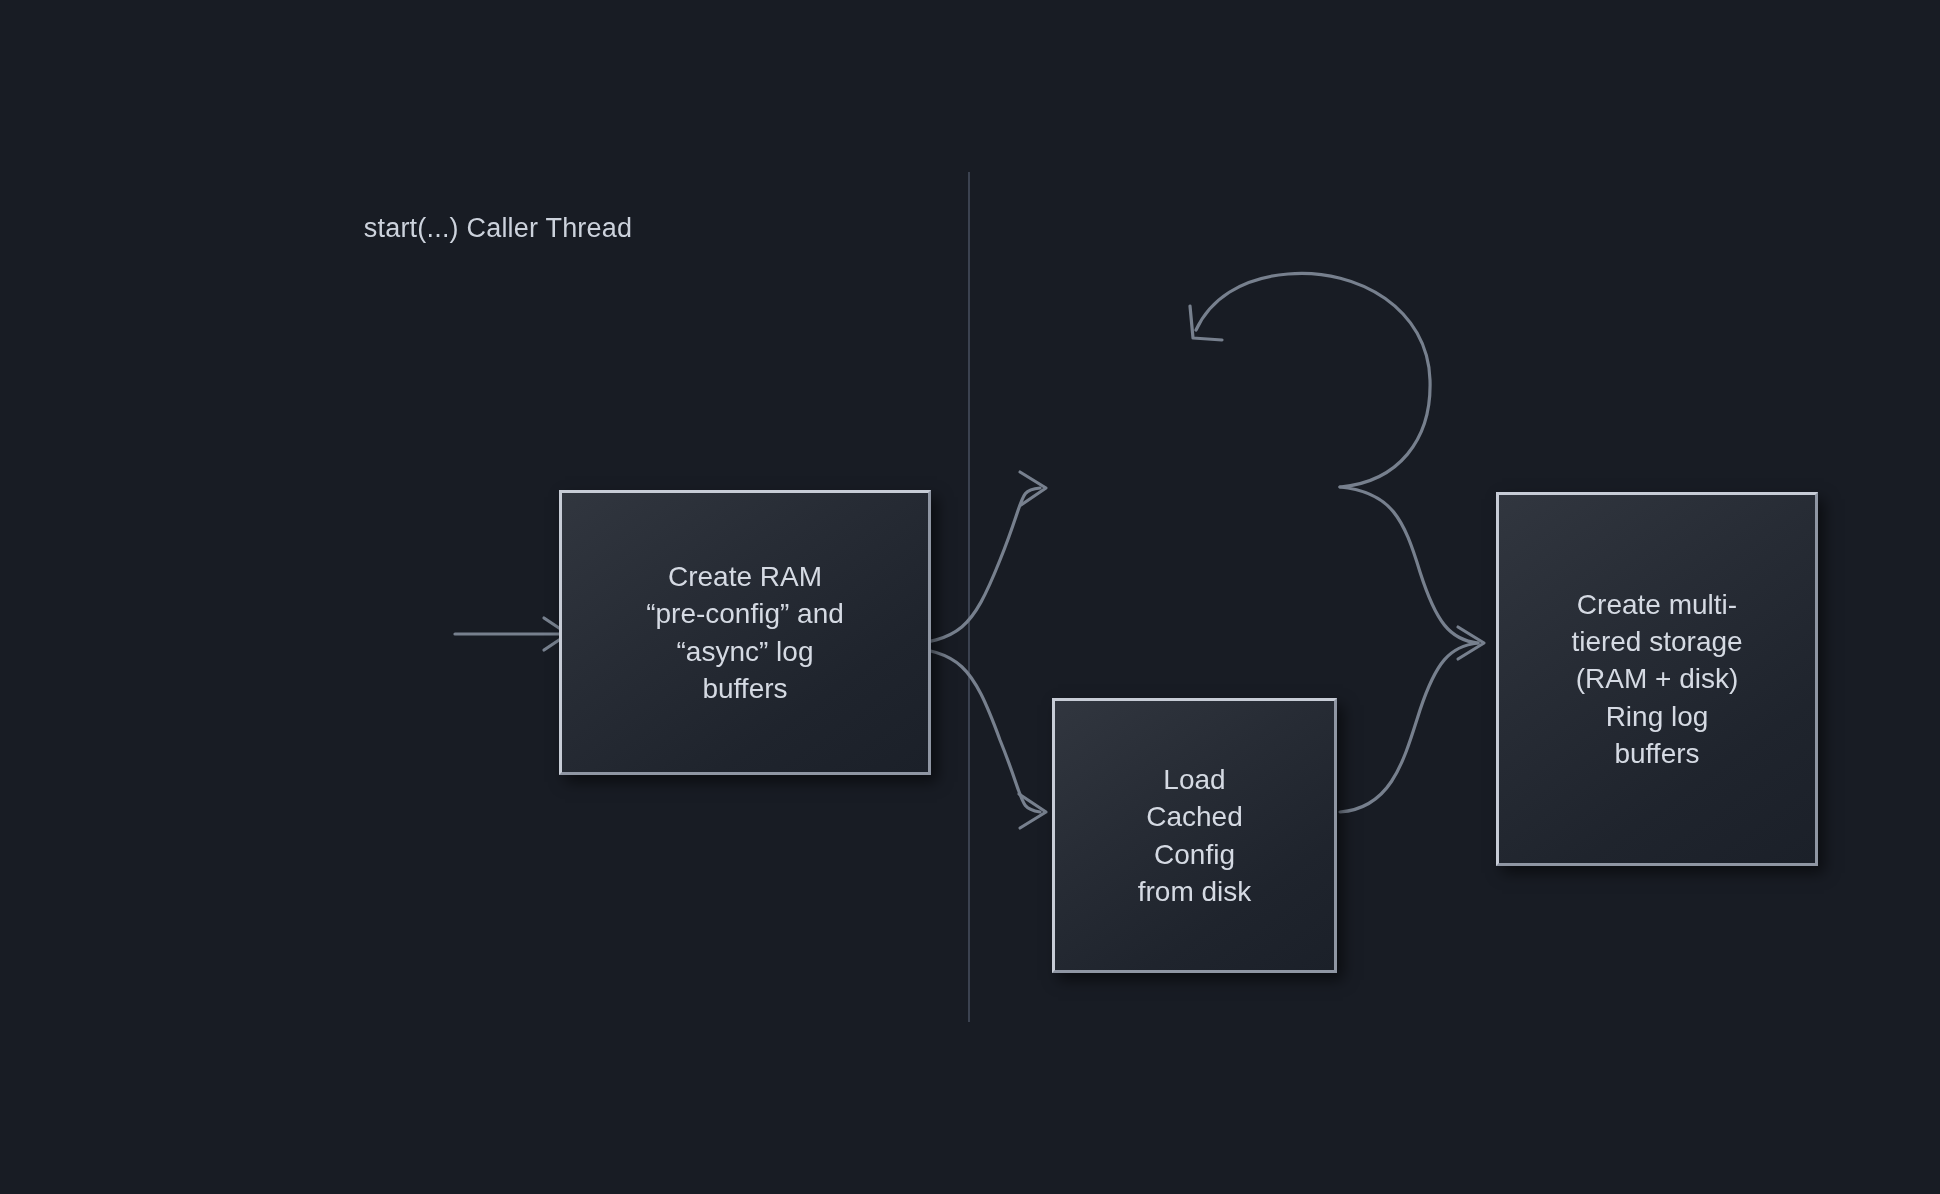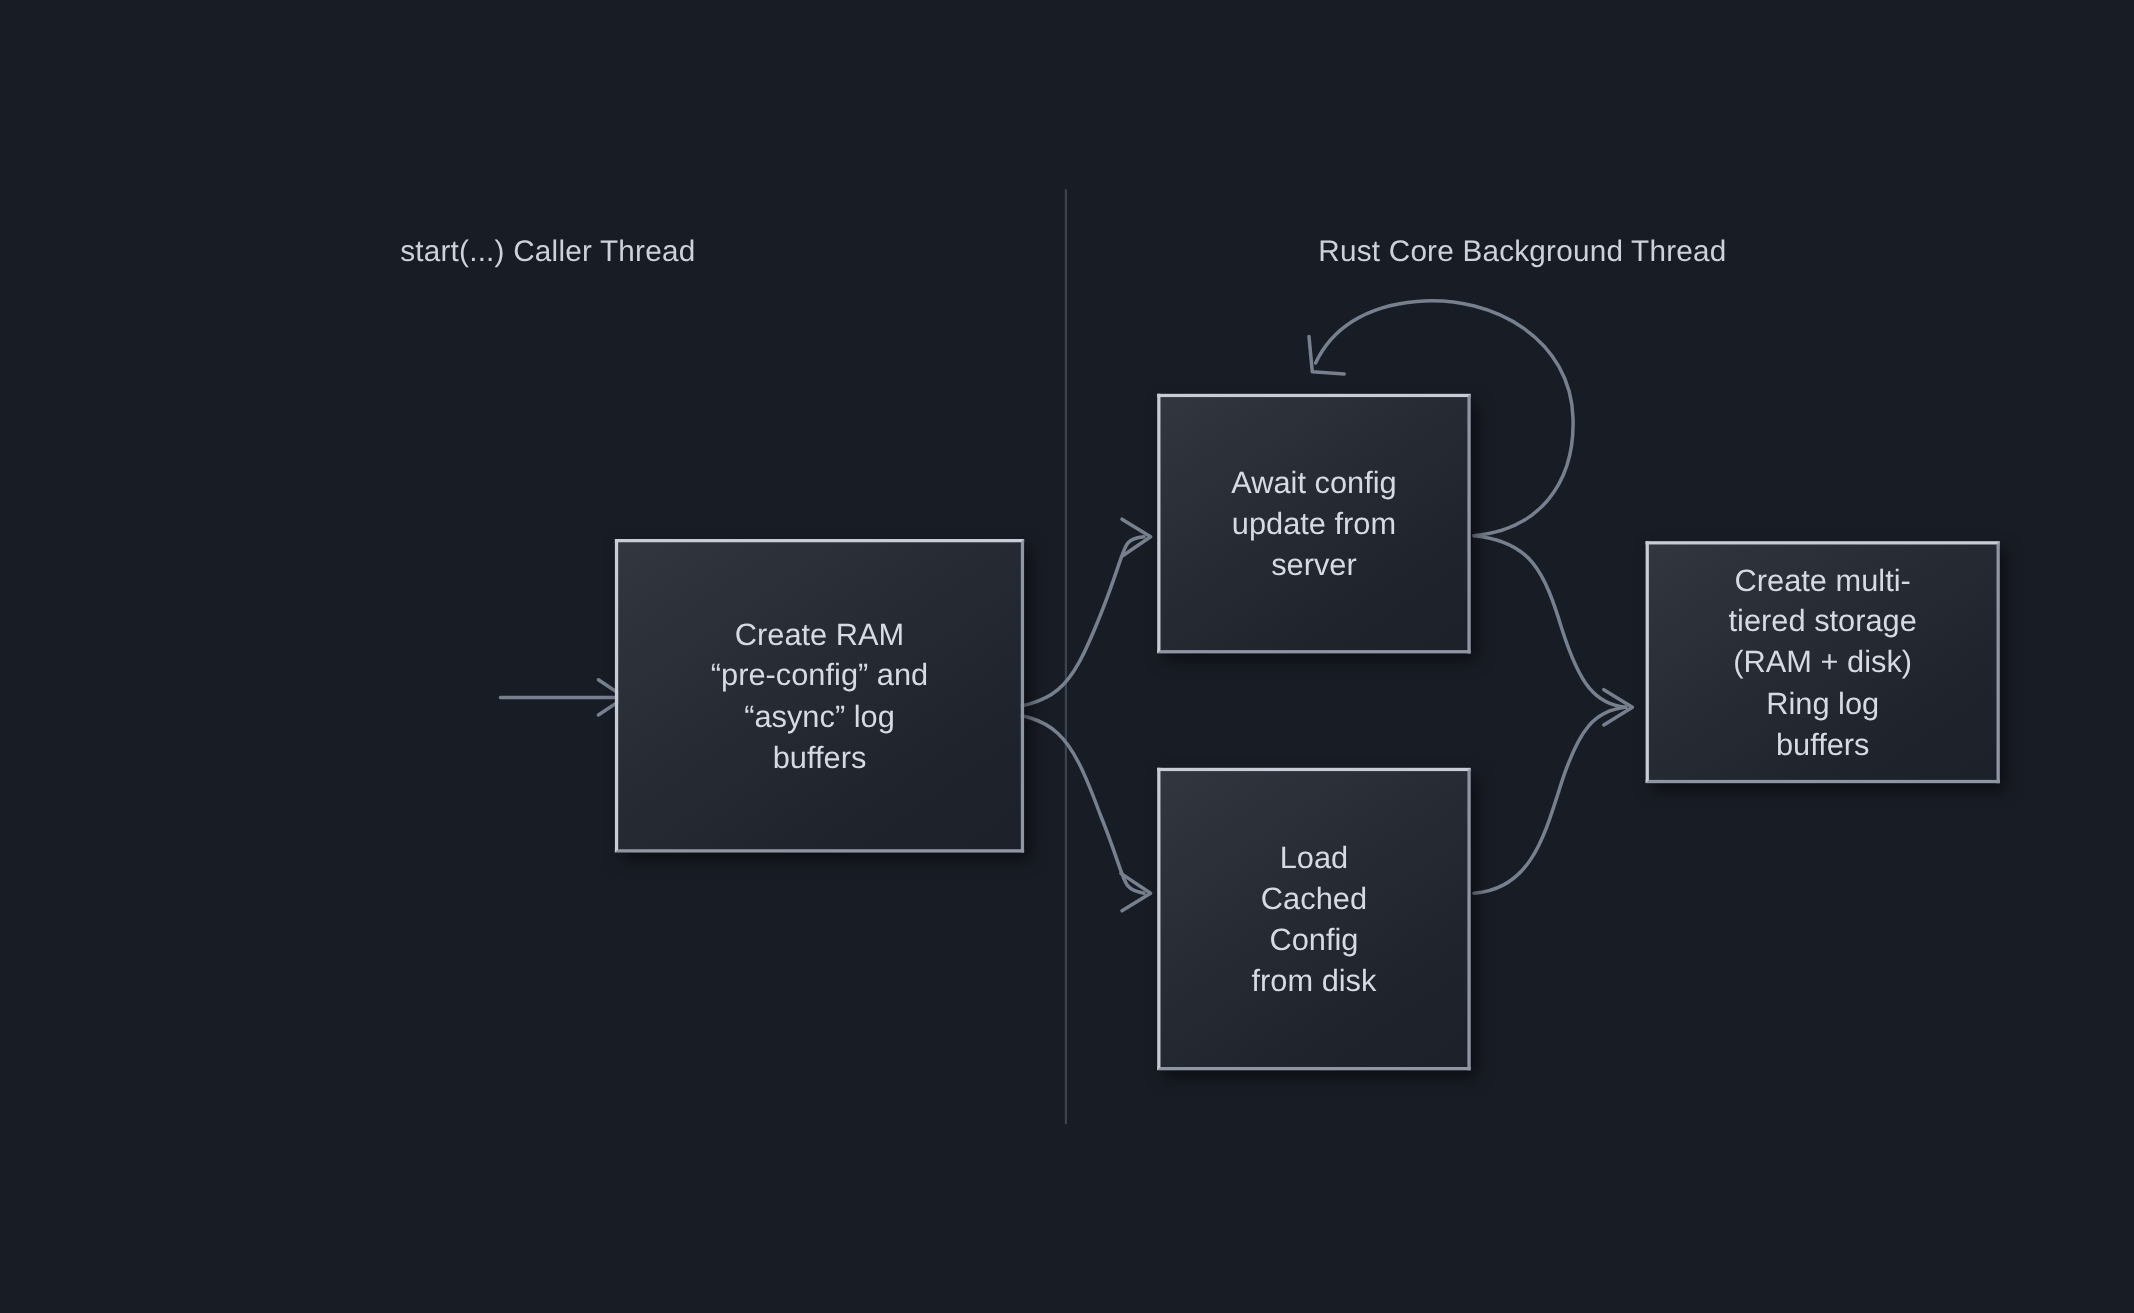--- a/index.html
+++ b/index.html
@@ -71,21 +71,20 @@
   }
 </style>
 </head>
 <body>
 
 <div id="canvas" style="width: 1940px; height: 1194px; background: rgb(24, 28, 36);">
 
   <div class="lane-divider" id="lane-divider" style="left: 968px; top: 172px; height: 850px; background: rgb(59, 66, 80);"></div>
 
   <div class="lane-label" id="lane-label-0" style="left: 498px; top: 213px; color: rgb(204, 210, 220);">start(...) Caller Thread</div>
-  <div class="lane-label" id="lane-label-1" style="left: 1384px; top: 213px; color: rgb(204, 210, 220);">Rust Core Background Thread</div>
 
   <svg id="edges" viewBox="0 0 1940 1194">
 
     <g>
       <path class="edge-path" d="M 455 634 L 565 634" style="stroke: rgb(119, 128, 142);"></path>
       <path class="edge-head" d="M 544 618 L 568 634 L 544 650" style="stroke: rgb(119, 128, 142);"></path>
     </g>
 
     <g>
       <path class="edge-path" d="M 898 646 C 960 640, 972 630, 1000 560 C 1026 496, 1018 490, 1040 488" style="stroke: rgb(119, 128, 142);"></path>
@@ -111,32 +110,27 @@
       <path class="edge-head" d="M 1458 627 L 1484 643 L 1458 659" style="stroke: rgb(119, 128, 142);"></path>
     </g>
   </svg>
 
   <div class="node" id="node-1" style="left: 521px; top: 490px; width: 372px; height: 285px; margin-left: 38px;">
     <div class="node-label">Create RAM
 “pre-config” and
 “async” log
 buffers</div>
   </div>
-  <div class="node" id="node-2" style="left: 1052px; top: 358px; width: 285px; height: 236px;">
-    <div class="node-label">Await config
-update from
-server</div>
-  </div>
   <div class="node" id="node-3" style="left: 1052px; top: 698px; width: 285px; height: 275px; justify-content: center;">
     <div class="node-label">Load
 Cached
 Config
 from disk</div>
   </div>
-  <div class="node" id="node-4" style="left: 1496px; top: 492px; width: 322px; height: 220px;">
+  <div class="node" id="node-4" style="left: 1496px; top: 492px; width: 322px; height: 374px;">
     <div class="node-label">Create multi-
 tiered storage
 (RAM + disk)
 Ring log
 buffers</div>
   </div>
 
 </div>
 
 </body></html>

